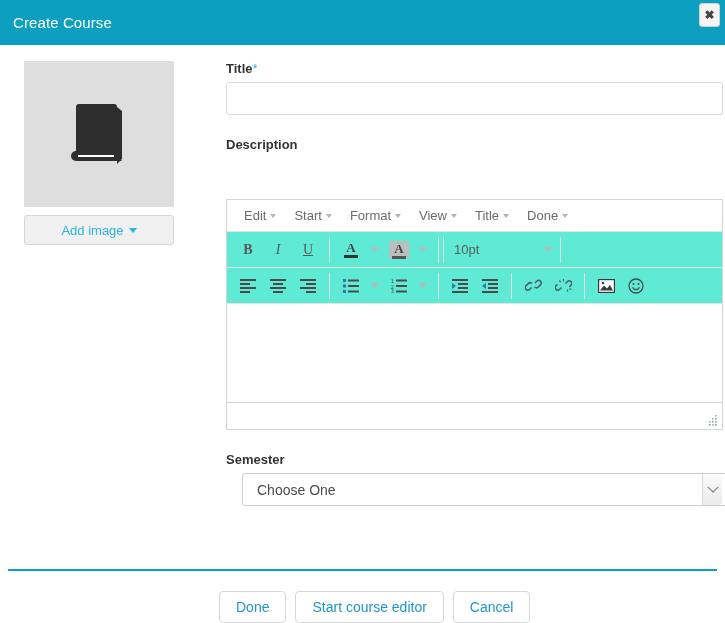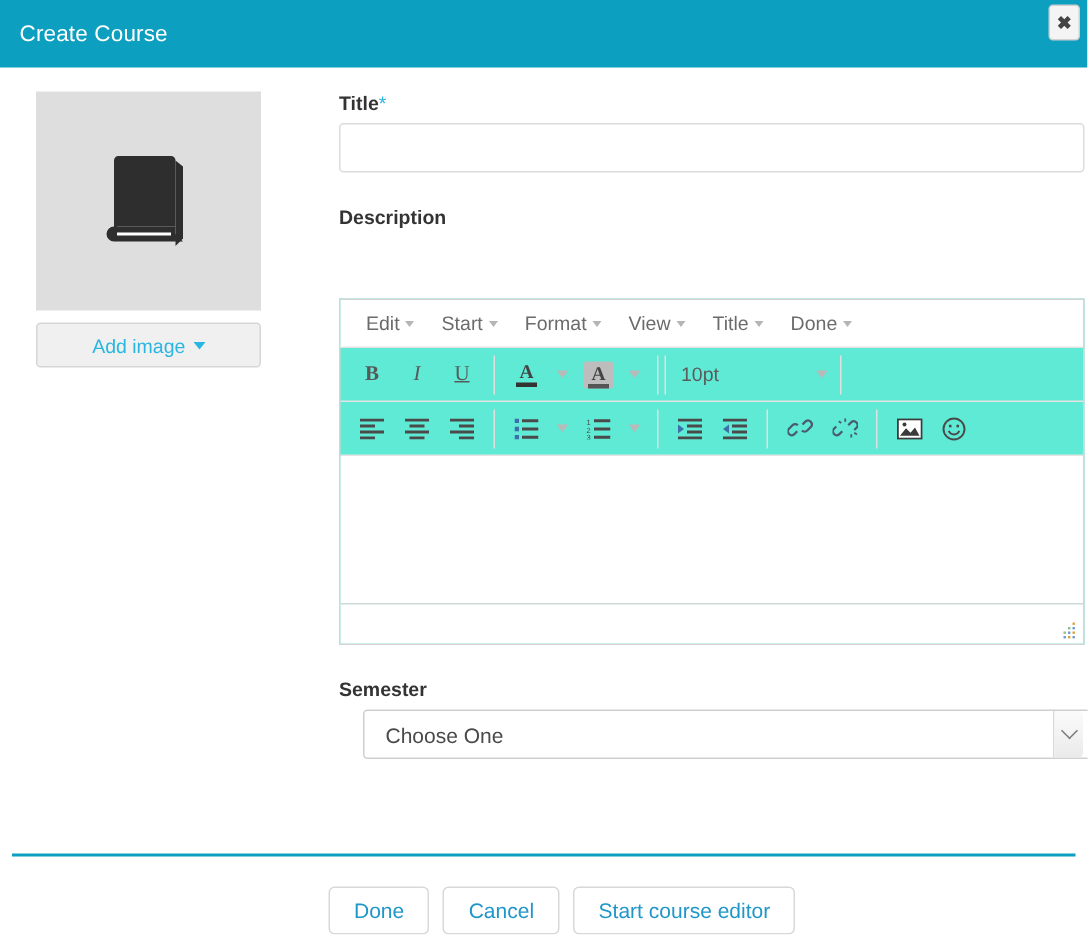--- a/index.html
+++ b/index.html
@@ -385,17 +385,17 @@
         </div>
       </div>
 
 
     </div>
   </div>
 
   <div class="dlg-divider"></div>
   <div class="dlg-footer">
     <div class="footer-btn">Done</div>
+    <div class="footer-btn">Start course editor</div>
     <div class="footer-btn">Cancel</div>
-    <div class="footer-btn">Start course editor</div>
   </div>
 
 </div>
 
 </body></html>

